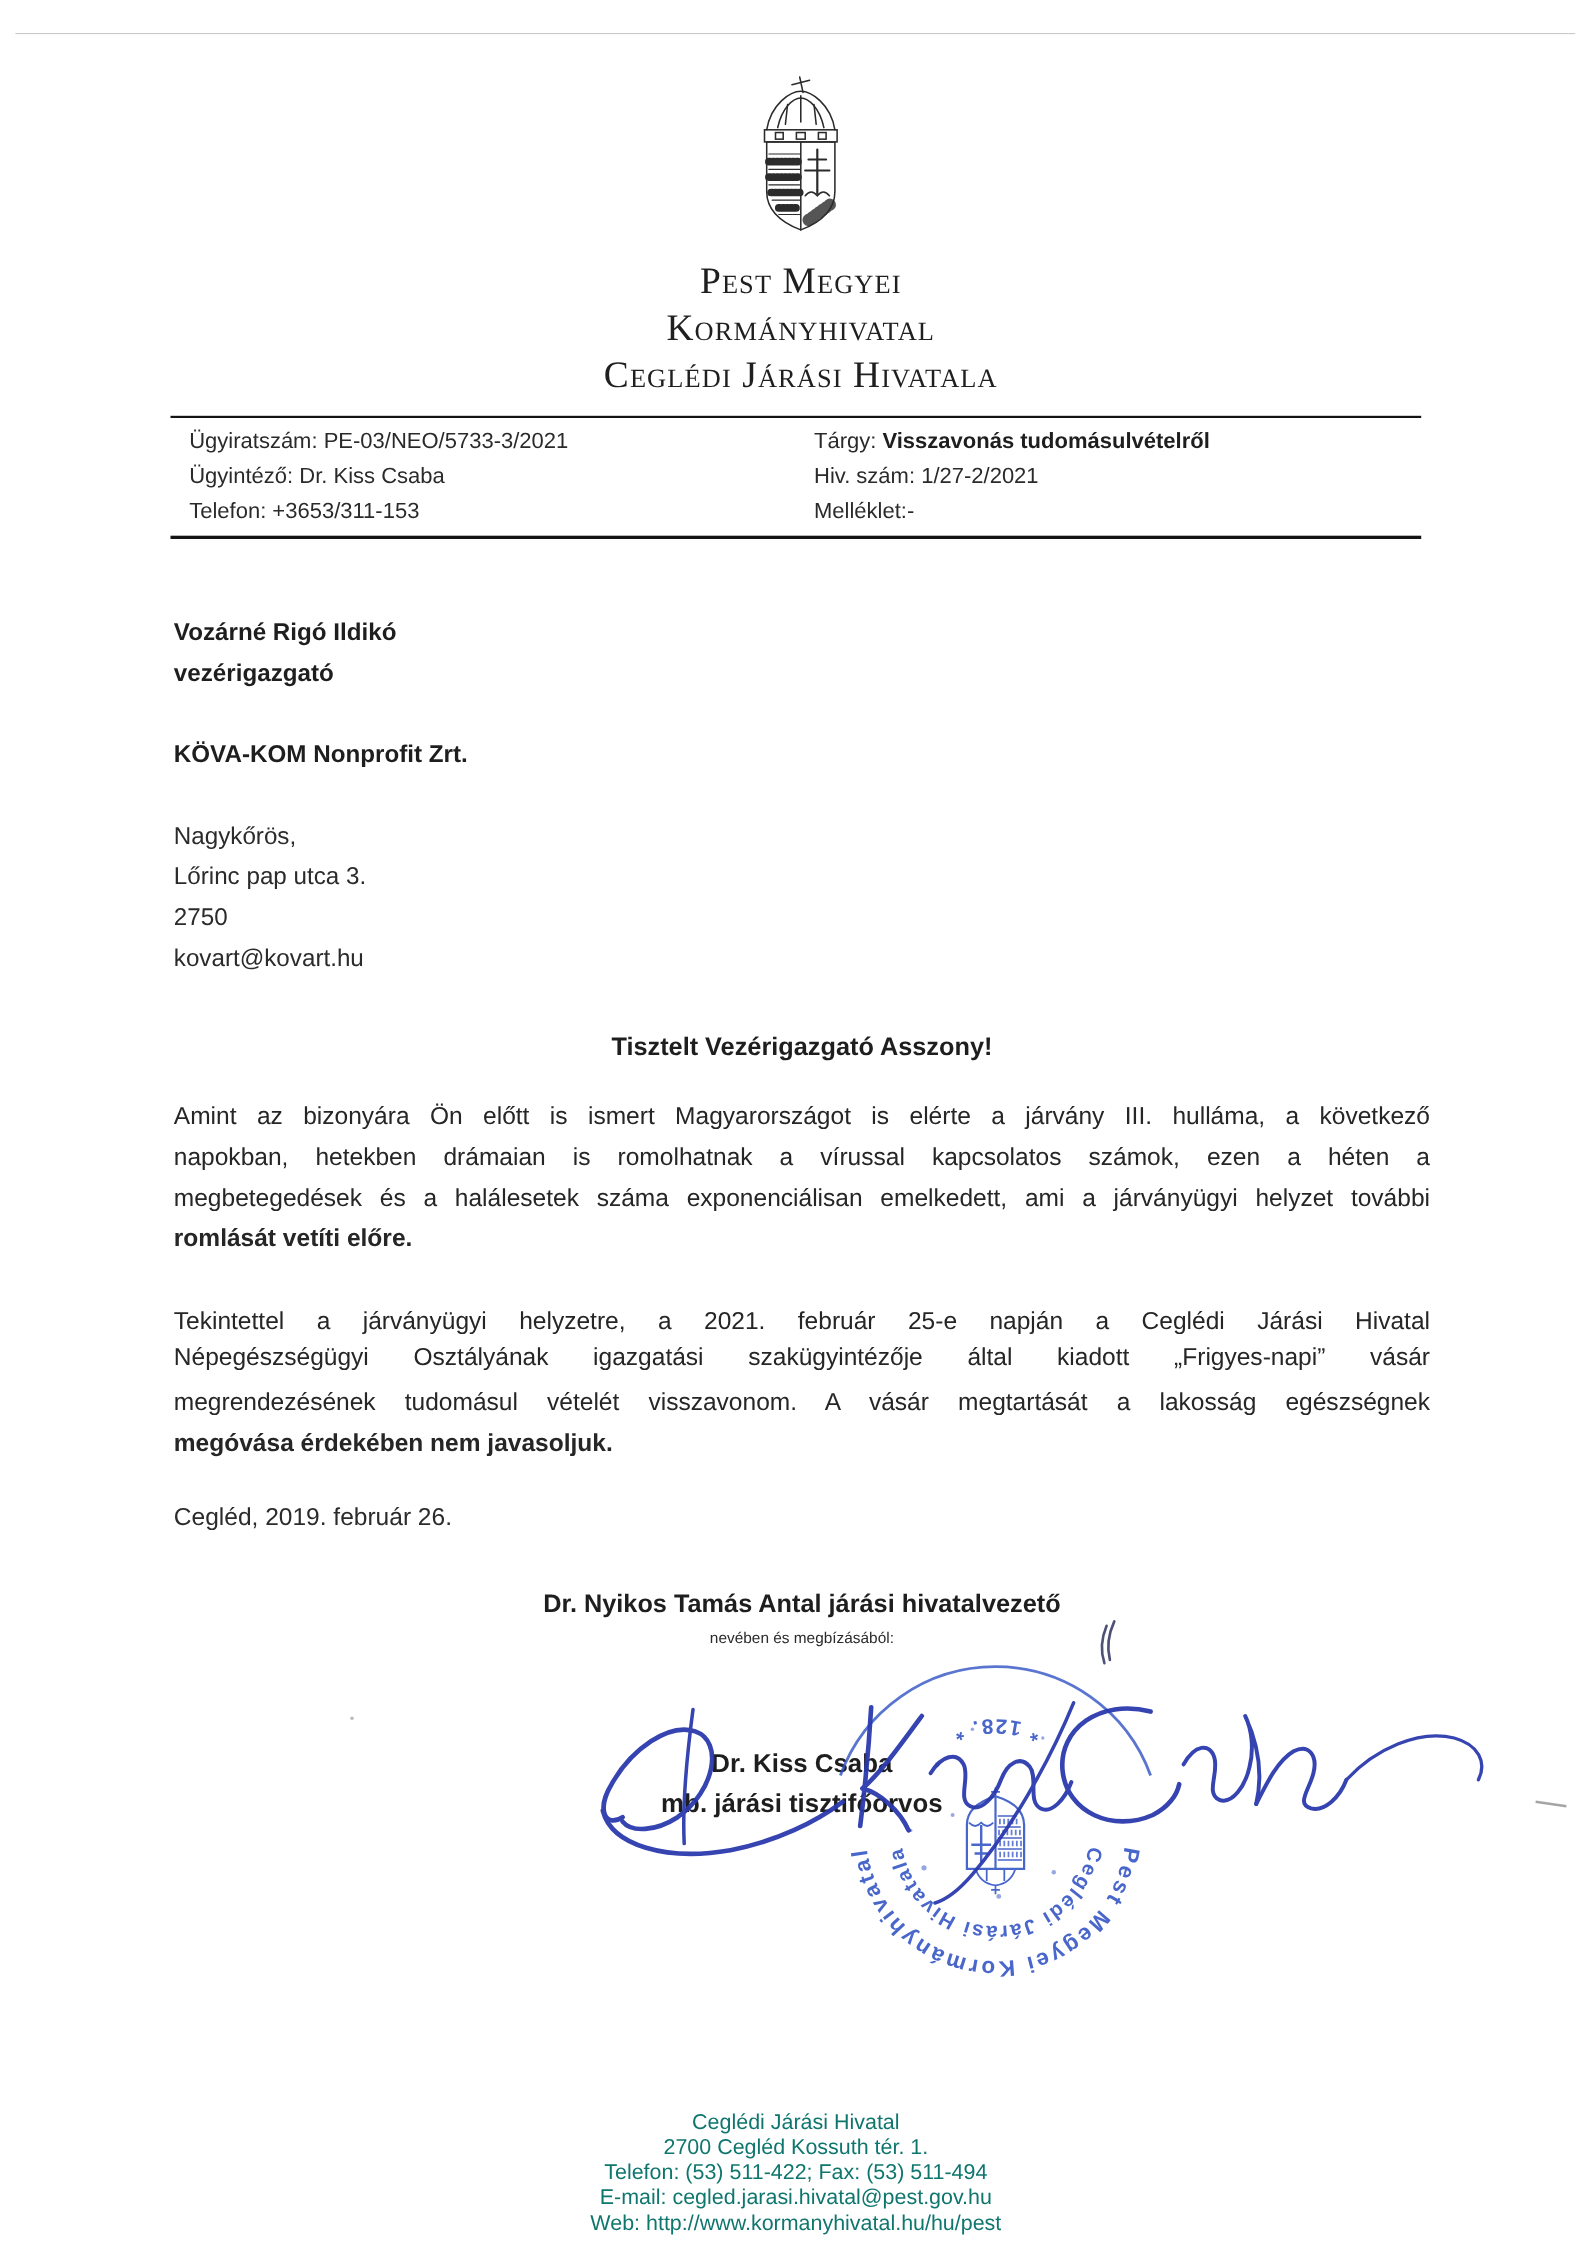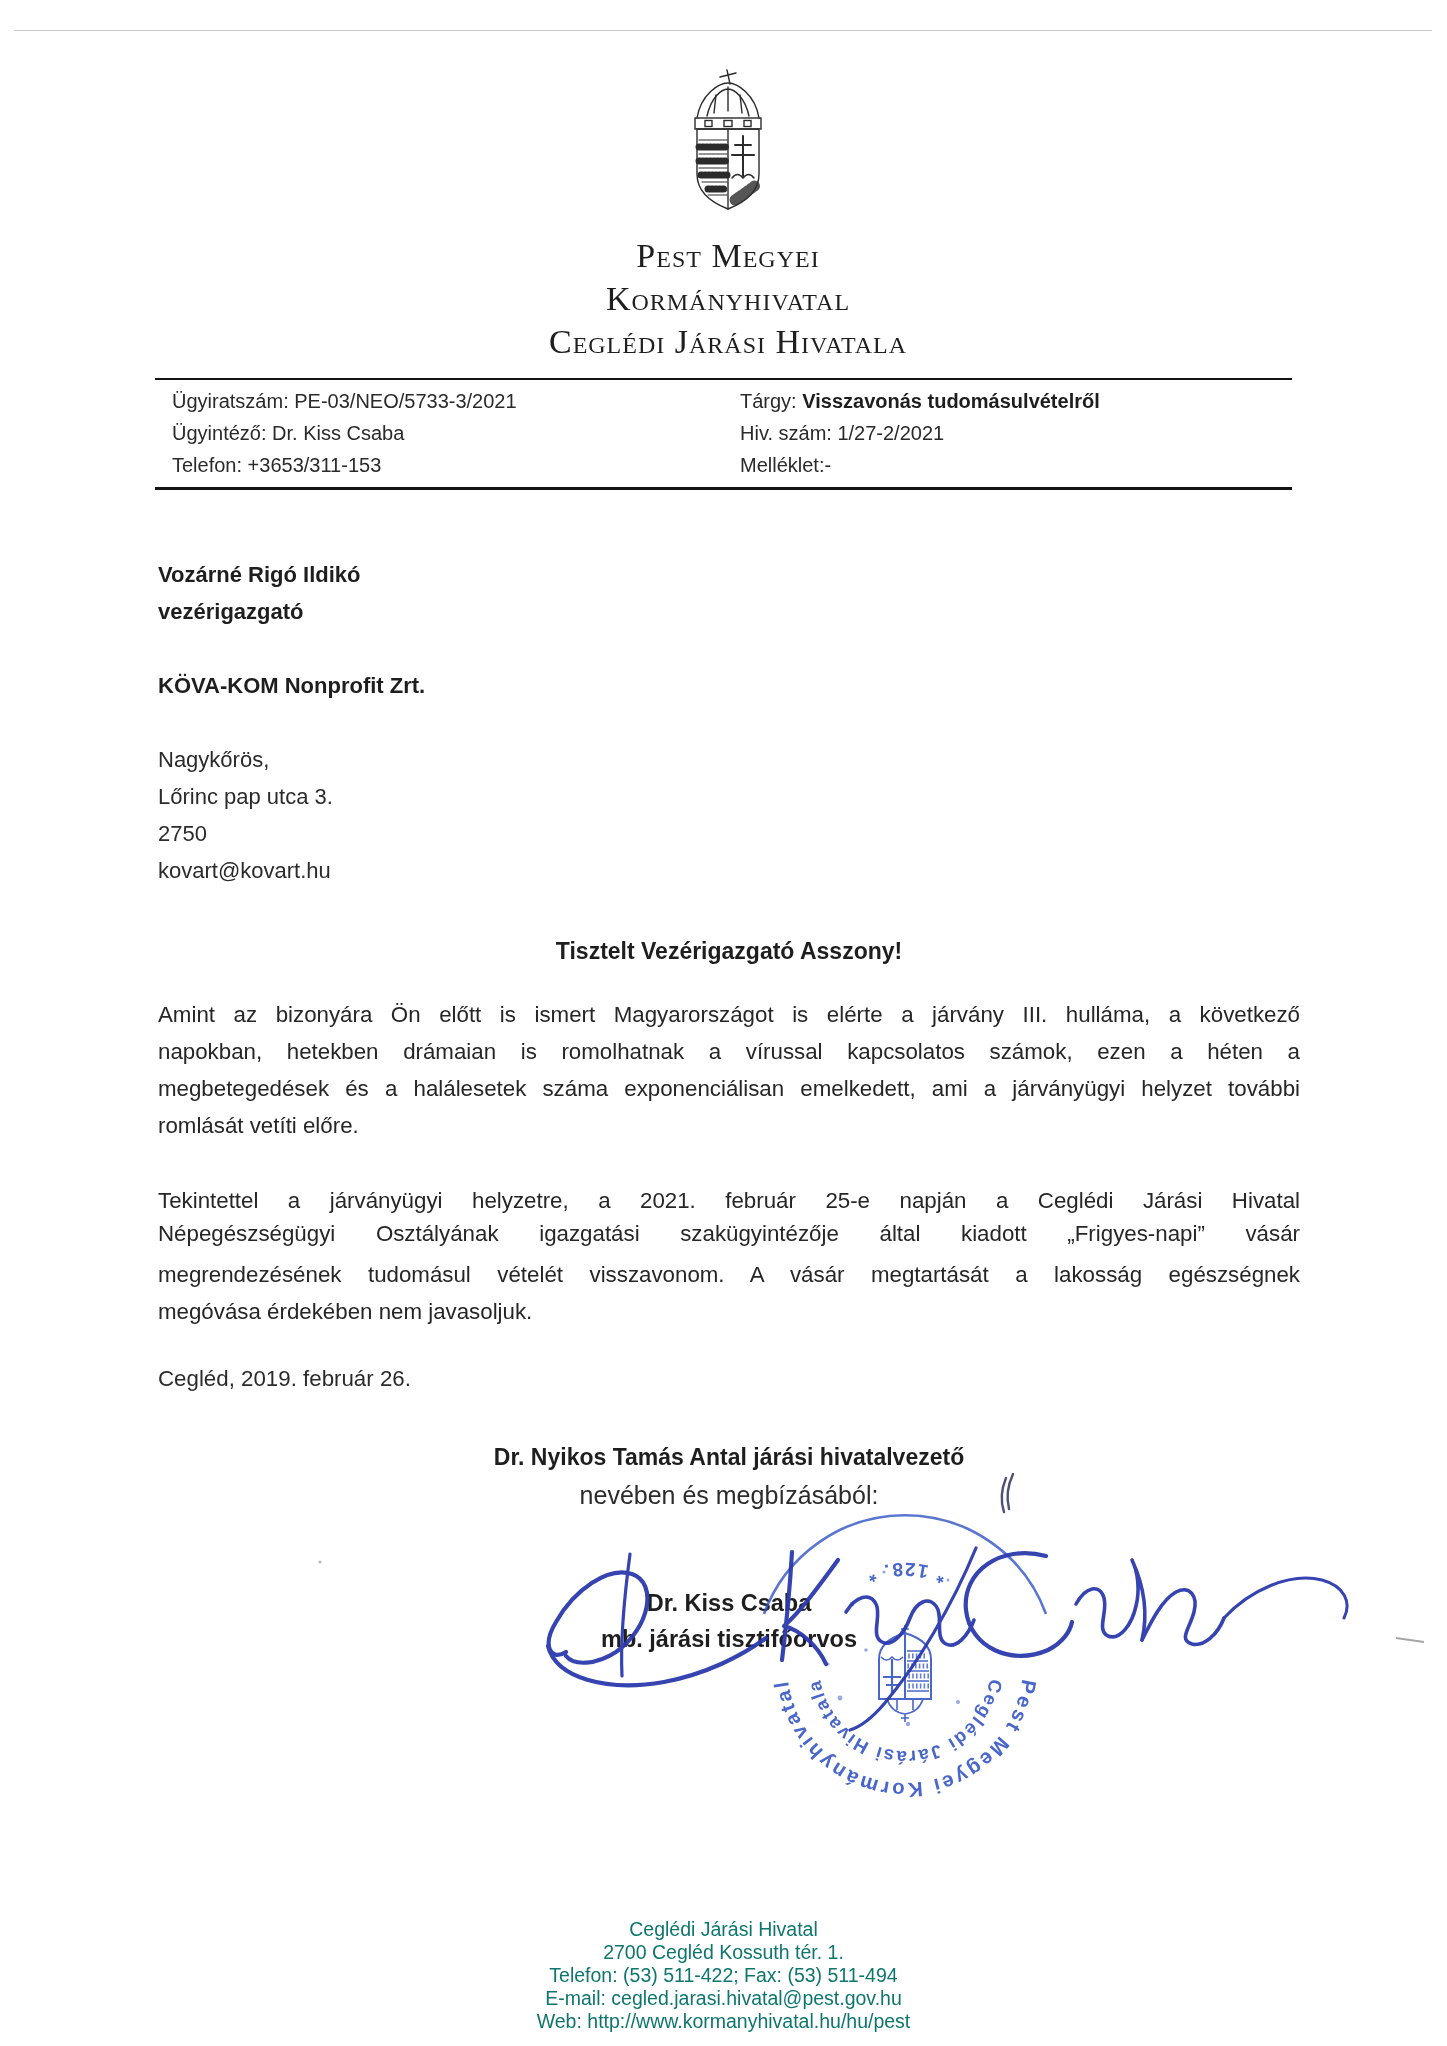--- a/index.html
+++ b/index.html
@@ -13,21 +13,21 @@
   .org{left:0;width:1456px;text-align:center;font-family:"Liberation Serif",serif;
        font-variant:small-caps;color:#1f1f1f;font-size:34px;letter-spacing:1px;line-height:40px;}
   
   .rule{left:155px;width:1137px;background:#141414;}
   .ref-row{font-size:20px;color:#2a2a2a;white-space:nowrap;}
   
   .line37{height:37px;line-height:37px;font-size:22px;}
   .salutation{left:158px;width:1142px;text-align:center;font-size:23px;}
   .jline{left:158px;width:1142px;height:37px;line-height:37px;font-size:22.3px;
          text-align:justify;text-align-last:justify;white-space:normal;color:#262626;}
-  .jlast{text-align-last:left;}
+  .jlast{text-align-last:left;font-weight:bold;}
   .centerline{left:158px;width:1142px;text-align:center;}
   .footer-line{left:0;width:1447px;text-align:center;font-size:19.5px;line-height:23px;color:#0f766e;}
   svg{display:block;}
   .inkoverlay{left:0;top:0;pointer-events:none;}
 </style>
 </head>
 <body>
 
 <div class="page">
 
@@ -90,21 +90,21 @@
   <div class="abs jline jlast" style="top:1107px;">romlását vetíti előre.</div>
 
   <div class="abs jline" style="top:1182px;">Tekintettel a járványügyi helyzetre, a 2021. február 25-e napján a Ceglédi Járási Hivatal</div>
   <div class="abs jline" style="top:1175px;margin-top:40px;">Népegészségügyi Osztályának igazgatási szakügyintézője által kiadott „Frigyes-napi” vásár</div>
   <div class="abs jline" style="top:1256px;">megrendezésének tudomásul vételét visszavonom. A vásár megtartását a lakosság egészségnek</div>
   <div class="abs jline jlast" style="top:1293px;">megóvása érdekében nem javasoljuk.</div>
 
   <div class="abs" style="left:158px;top:1366px;font-size:22.3px;">Cegléd, 2019. február 26.</div>
 
   <div class="abs centerline b" style="top:1444px;font-size:23px;">Dr. Nyikos Tamás Antal járási hivatalvezető</div>
-  <div class="abs centerline" style="top:1481px;font-size:25px;">nevében és megbízásából:</div>
+  <div class="abs centerline" style="top:1481px;font-size:14px;">nevében és megbízásából:</div>
 
   <div class="abs centerline b" style="top:1590px;font-size:23.5px;">Dr. Kiss Csaba</div>
   <div class="abs centerline b" style="top:1626px;font-size:23.5px;">mb. járási tisztifőorvos</div>
 
   <div class="abs footer-line" style="top:1918px;">Ceglédi Járási Hivatal</div>
   <div class="abs footer-line" style="top:1941px;">2700 Cegléd Kossuth tér. 1.</div>
   <div class="abs footer-line" style="top:1964px;">Telefon: (53) 511-422; Fax: (53) 511-494</div>
   <div class="abs footer-line" style="top:1987px;">E-mail: cegled.jarasi.hivatal@pest.gov.hu</div>
   <div class="abs footer-line" style="top:2010px;">Web: http://www.kormanyhivatal.hu/hu/pest</div>
 

